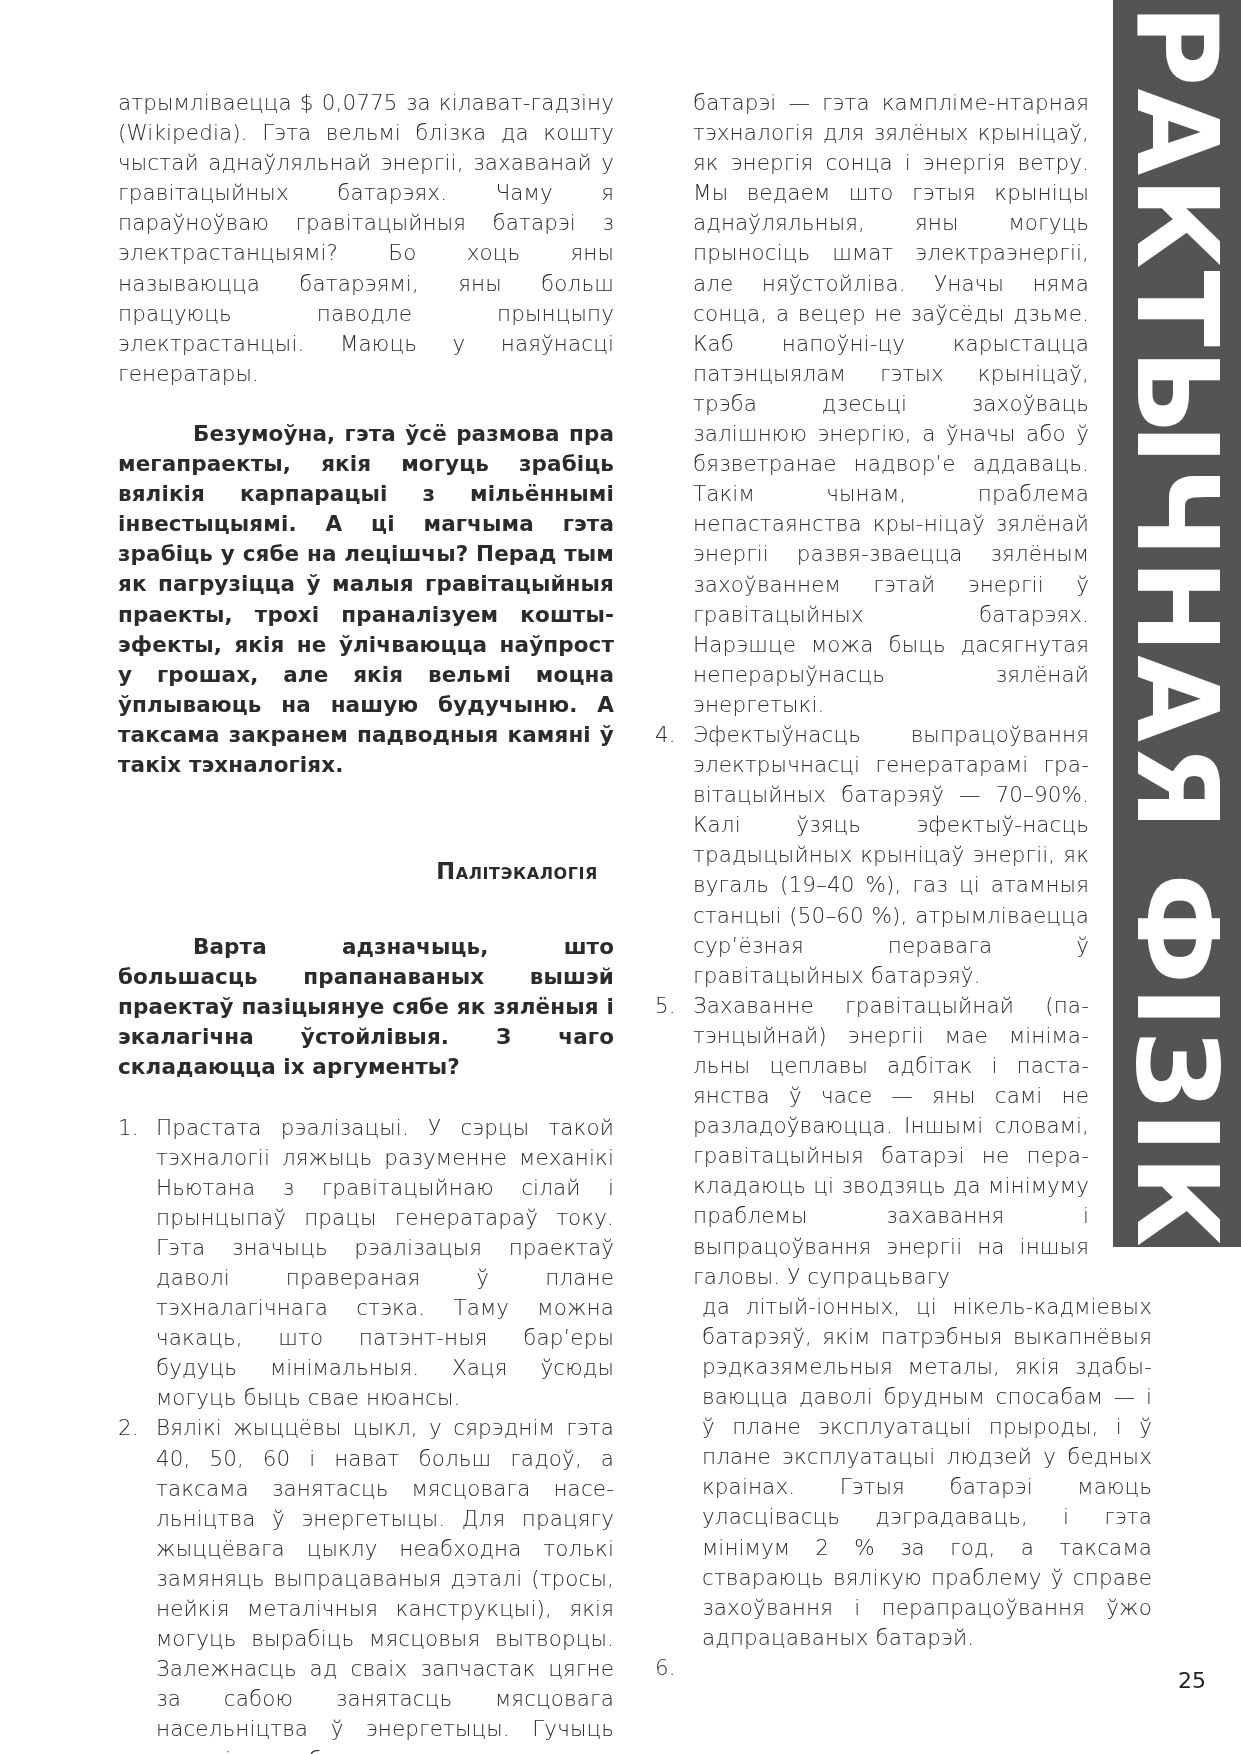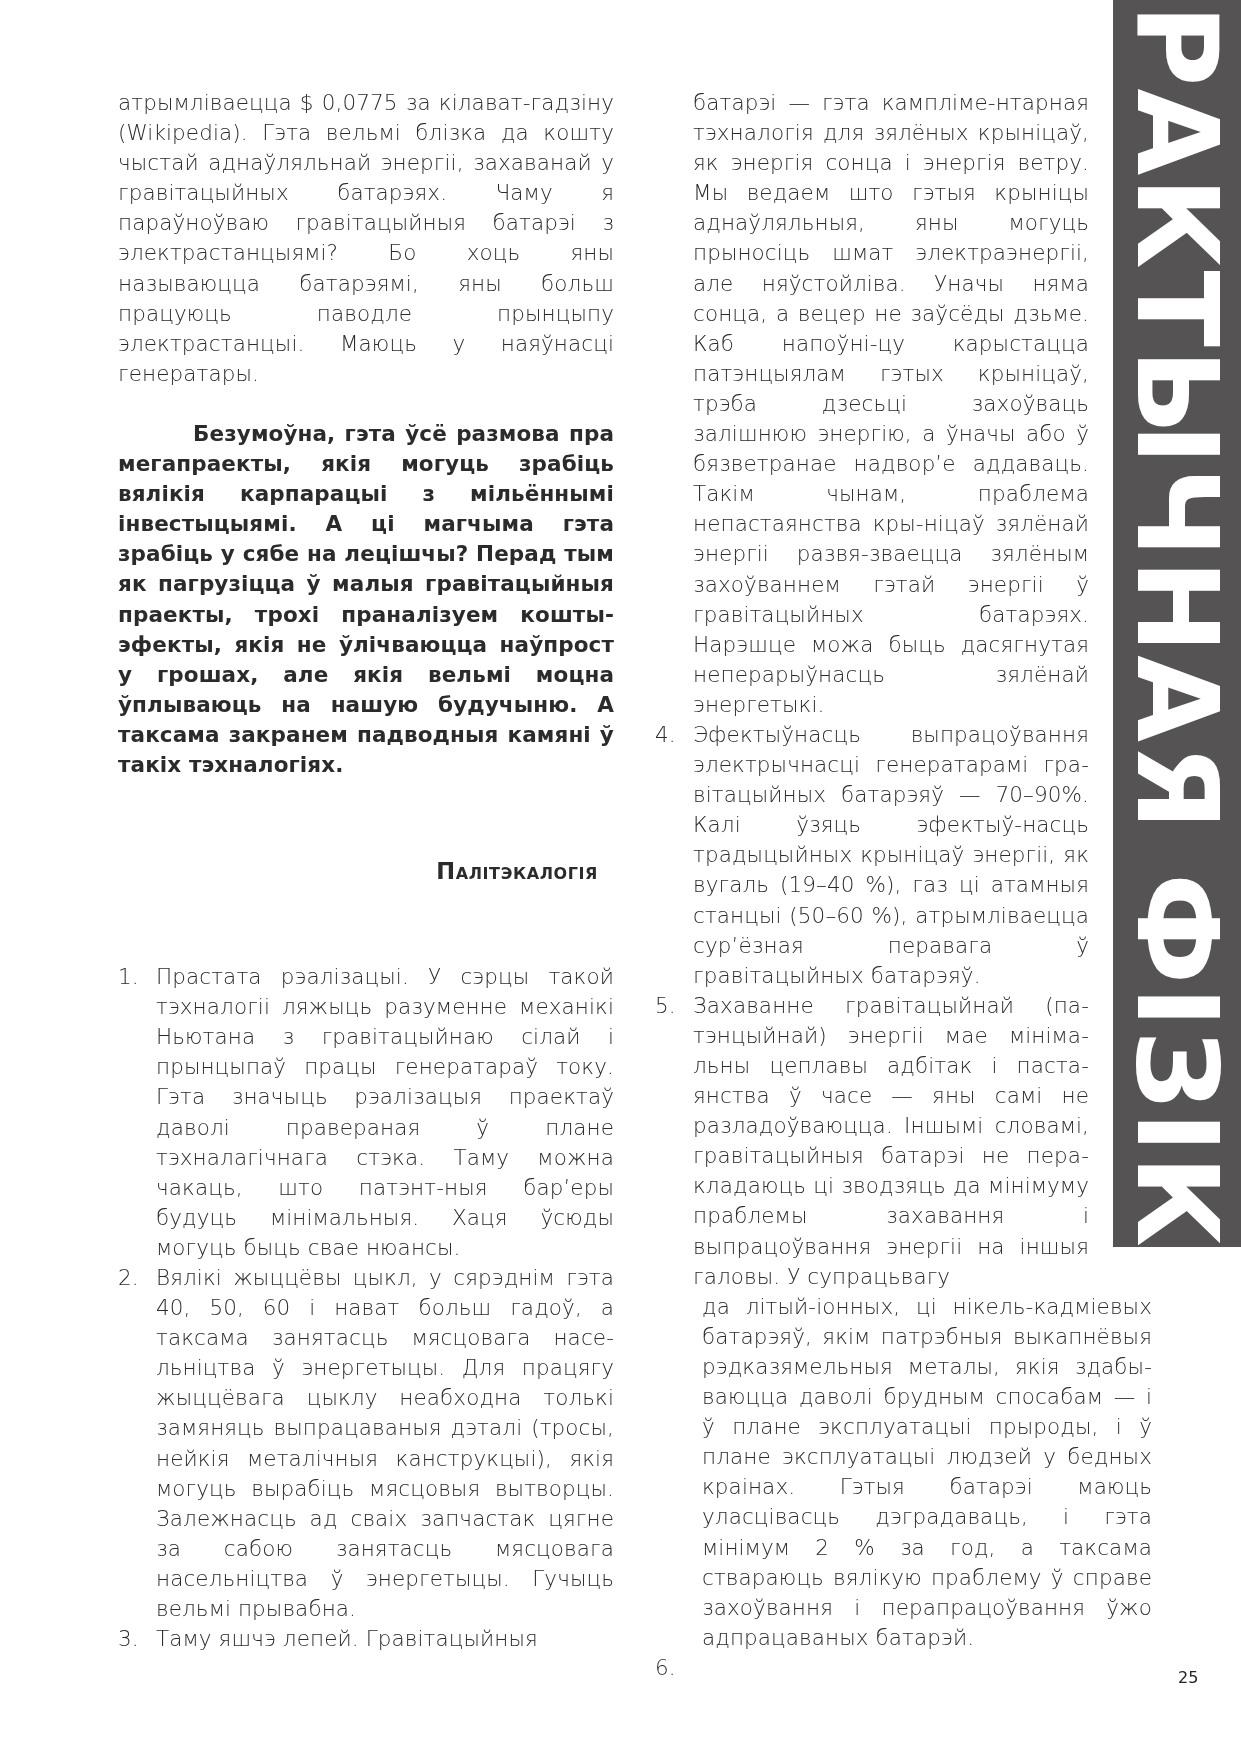--- a/index.html
+++ b/index.html
@@ -33,37 +33,38 @@
   }
   .banner-text {
     position: absolute; left: 64px; top: 623px;
     transform: translate(-50%, -50%) rotate(90deg);
     white-space: nowrap; color: #ffffff;
     font-family: "DejaVu Sans", sans-serif; font-weight: bold;
     font-size: 112px; letter-spacing: 2px; line-height: 1;
   }
   .page-number {
     position: absolute; left: 1178px; top: 1668px;
-    font-size: 16px; color: #222;
+    font-size: 22px; color: #222;
   }
 </style>
 </head>
 <body>
 
 <div class="banner">
   <div class="banner-text">ПРАКТЫЧНАЯ ФІЗІКА</div>
 </div>
 
 <div class="col col-left">
   <p>атрымліваецца $ 0,0775 за кілават-гадзіну (Wikipedia). Гэта вельмі блізка да кошту чыстай аднаўляльнай энергіі, захаванай у гравітацыйных батарэях. Чаму я параўноўваю гравітацыйныя батарэі з электрастанцыямі? Бо хоць яны называюцца батарэямі, яны больш працуюць паводле прынцыпу электрастанцыі. Маюць у наяўнасці генератары.</p>
   <div class="gap-small"></div>
   <p class="indent">Безумоўна, гэта ўсё размова пра мегапраекты, якія могуць зрабіць вялікія карпарацыі з мільённымі інвестыцыямі. А ці магчыма гэта зрабіць у сябе на лецішчы? Перад тым як пагрузіцца ў малыя гравітацыйныя праекты, трохі праналізуем кошты-эфекты, якія не ўлічваюцца наўпрост у грошах, але якія вельмі моцна ўплываюць на нашую будучыню. А таксама закранем падводныя камяні ў такіх тэхналогіях.</p>
   <div class="gap-big"></div>
   <h2 class="heading">Палітэкалогія</h2>
   <div class="gap-small"></div>
+  <p class="indent">Варта адзначыць, што большасць прапанаваных вышэй праектаў пазіцыянуе сябе як зялёныя і экалагічна ўстойлівыя. З чаго складаюцца іх аргументы?</p>
   <div class="gap-small"></div>
   <ol class="items">
     <li>
       <span class="num">1.</span>
       <span>Прастата рэалізацыі. У сэрцы такой тэхналогіі ляжыць разуменне механікі Ньютана з гравітацыйнаю сілай і прынцыпаў працы генератараў току. Гэта значыць рэалізацыя праектаў даволі правераная ў плане тэхналагічнага стэка. Таму можна чакаць, што патэнт-ныя бар’еры будуць мінімальныя. Хаця ўсюды могуць быць свае нюансы.</span>
     </li>
     <li>
       <span class="num">2.</span>
       <span>Вялікі жыццёвы цыкл, у сярэднім гэта 40, 50, 60 і нават больш гадоў, а таксама занятасць мясцовага насе-льніцтва ў энергетыцы. Для працягу жыццёвага цыклу неабходна толькі замяняць выпрацаваныя дэталі (тросы, нейкія металічныя канструкцыі), якія могуць вырабіць мясцовыя вытворцы. Залежнасць ад сваіх запчастак цягне за сабою занятасць мясцовага насельніцтва ў энергетыцы. Гучыць вельмі прывабна.</span>
     </li>

